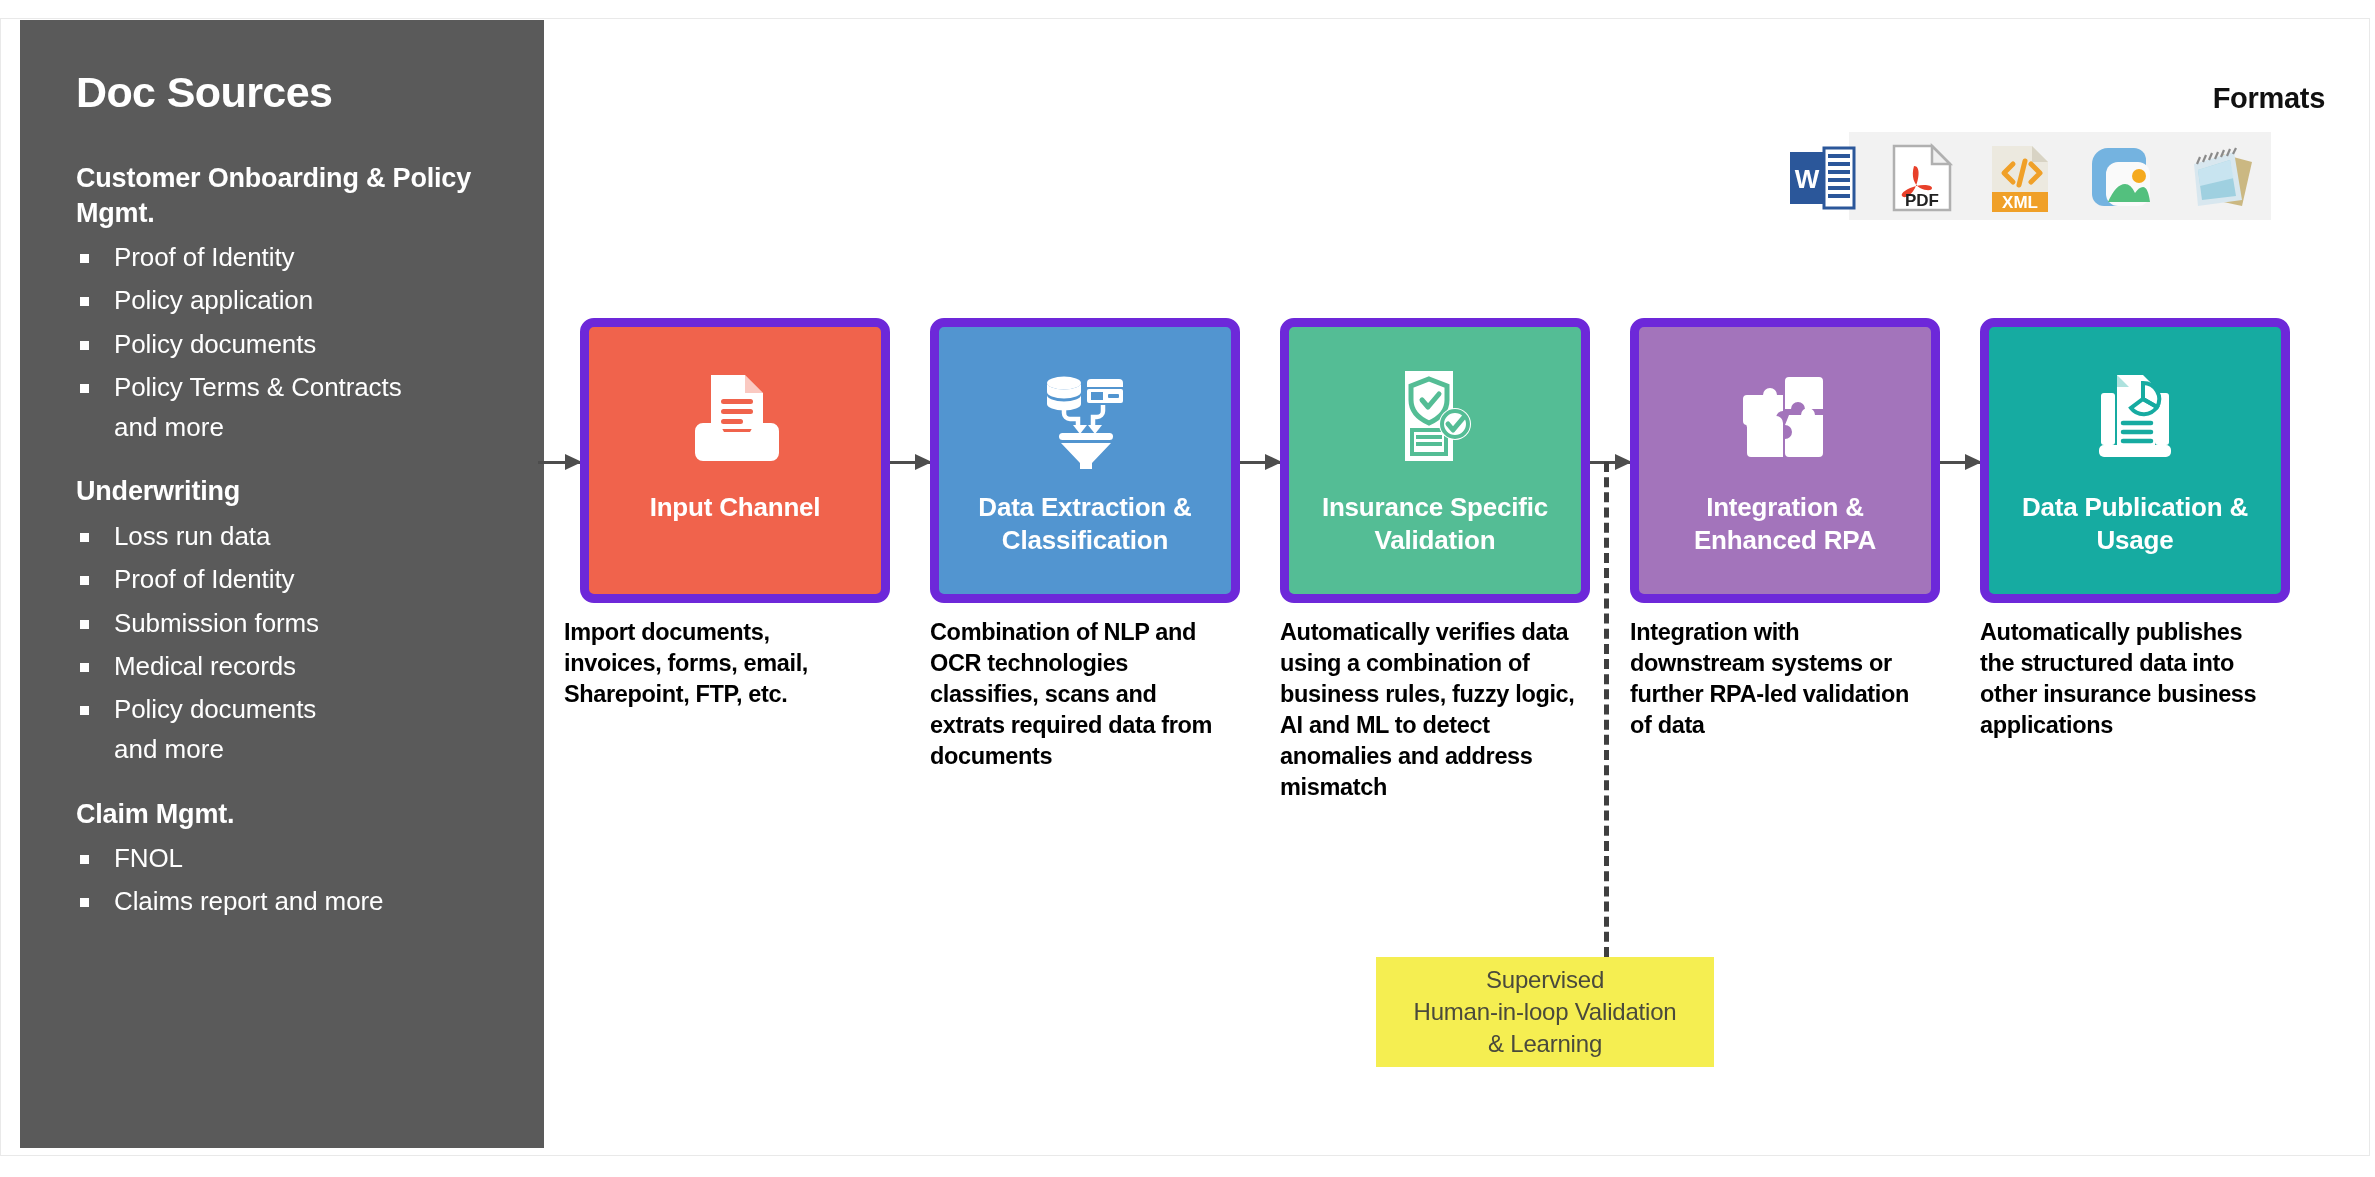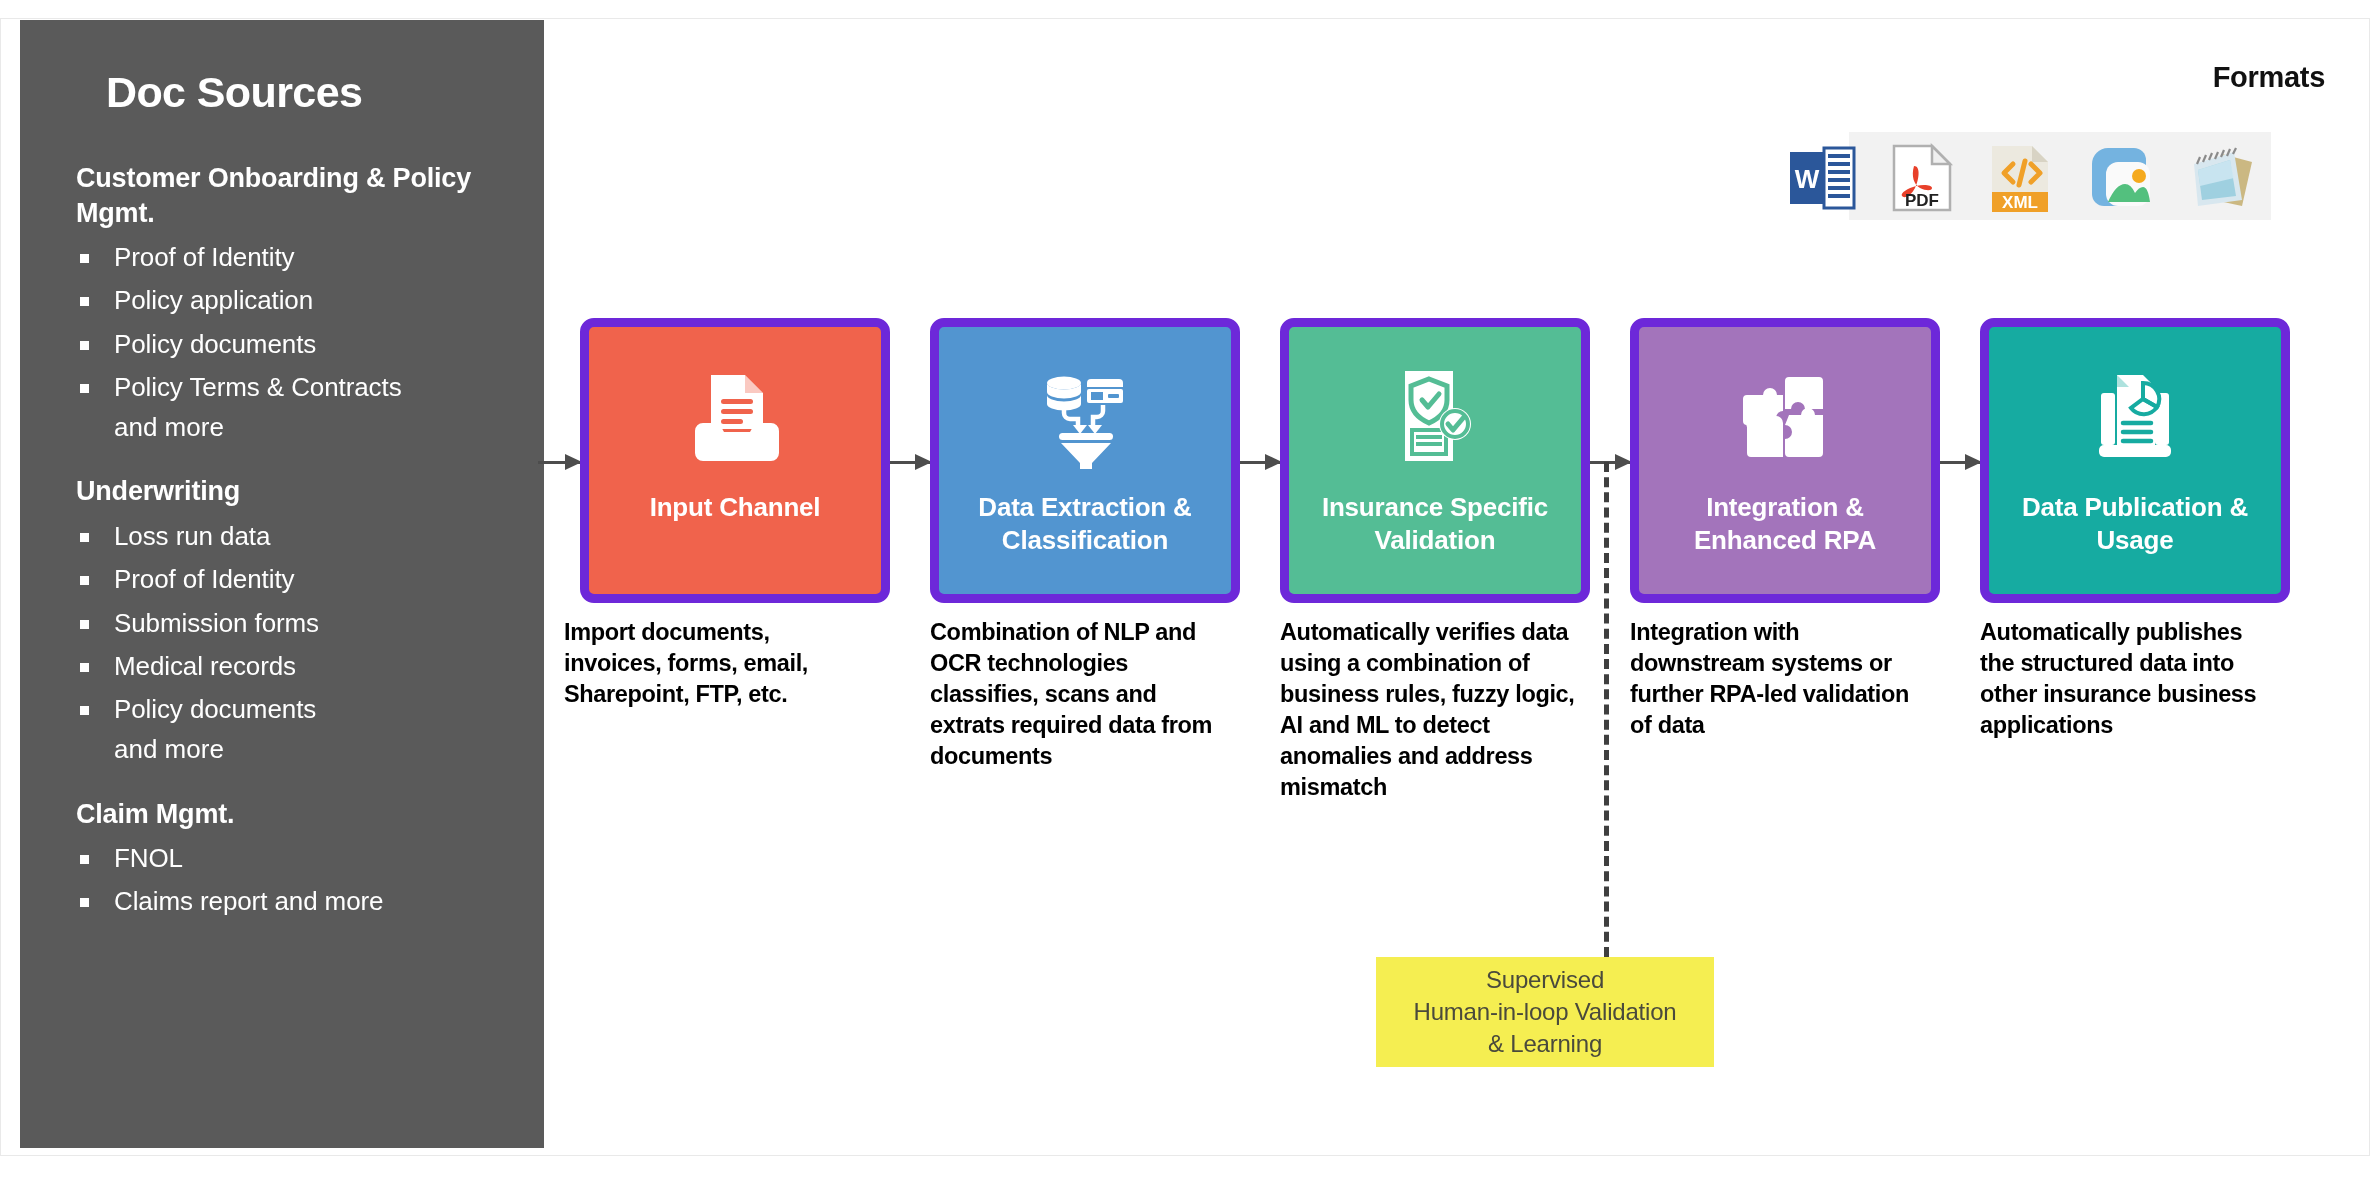--- a/index.html
+++ b/index.html
@@ -30,21 +30,20 @@
     width: 524px; height: 1128px;
     background: #5a5a5a;
     padding: 48px 40px 0 56px;
     color: #ffffff;
   }
   .sidebar-title {
     font-size: 43px;
     font-weight: bold;
     letter-spacing: -0.6px;
     margin-bottom: 44px;
-    margin-left: 30px;
   }
   .group { margin-bottom: 30px; }
   .group-heading {
     font-size: 27px;
     font-weight: bold;
     line-height: 1.28;
     margin-bottom: 11px;
     letter-spacing: -0.2px;
   }
   .bullet-list { list-style: none; }
@@ -68,21 +67,21 @@
     line-height: 1.28;
     padding-left: 38px;
     margin-top: -3px;
     margin-bottom: 10px;
     font-weight: 300;
   }
 
   
   .formats-label {
     position: absolute;
-    right: 50px; top: 61px;
+    right: 50px; top: 82px;
     font-size: 29px;
     font-weight: bold;
     color: #111;
     letter-spacing: -0.3px;
   }
   .formats-strip {
     position: absolute;
     left: 1849px; top: 132px;
     width: 422px; height: 88px;
     background: #f2f2f2;

